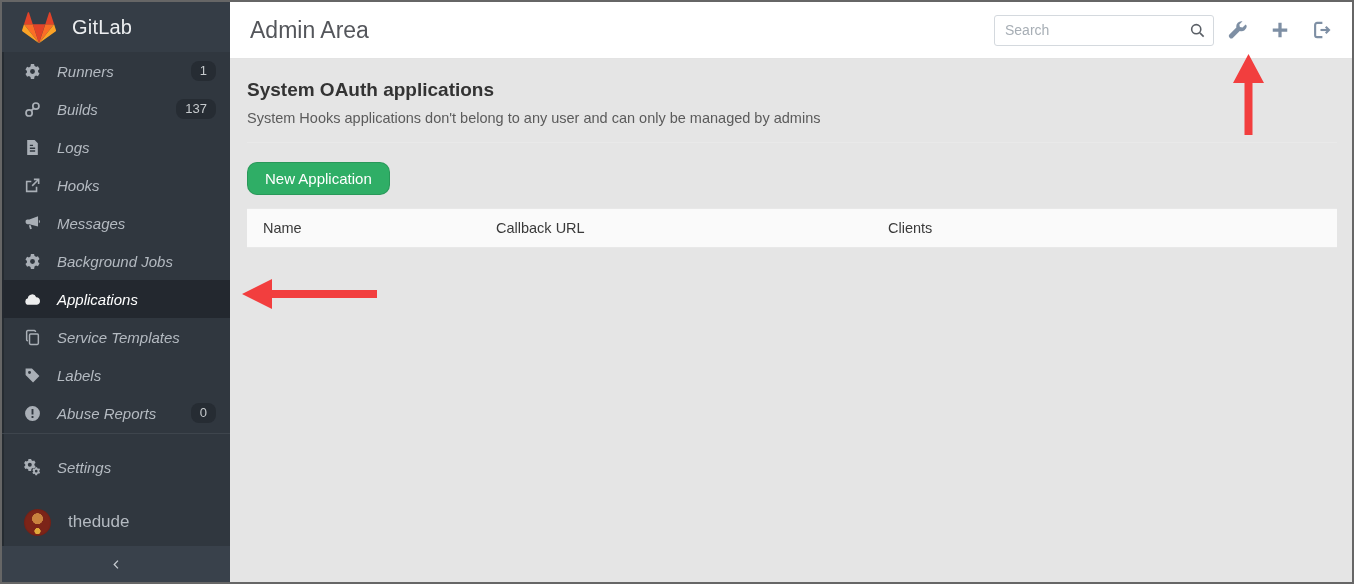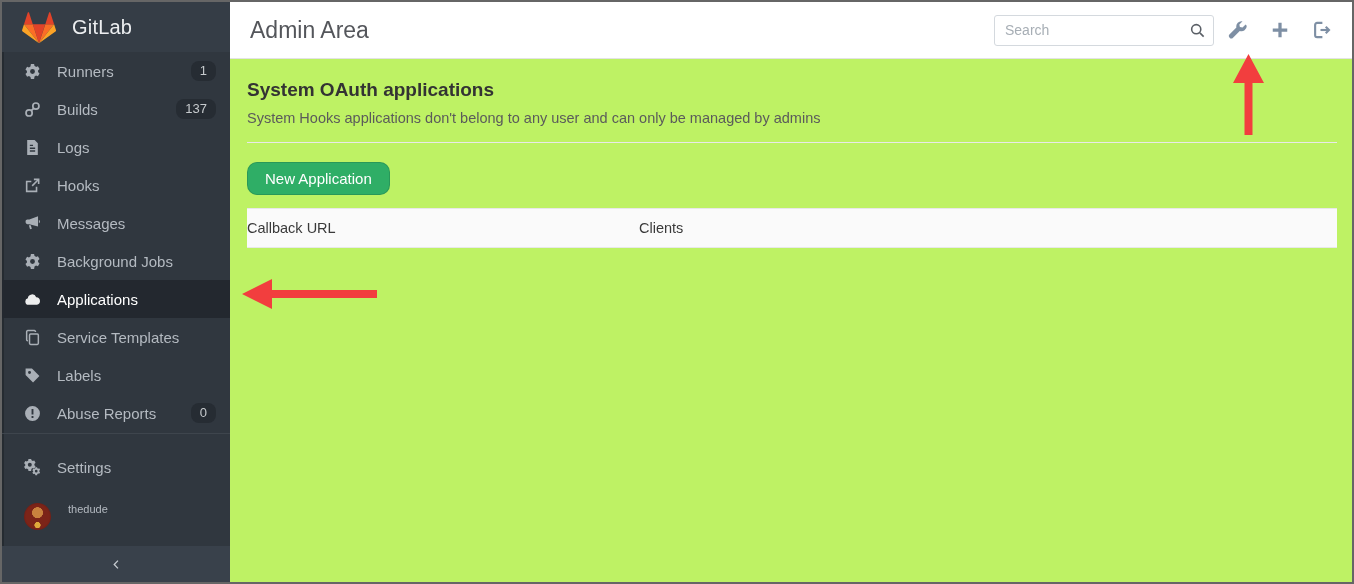--- a/index.html
+++ b/index.html
@@ -22,30 +22,30 @@
   .logo-row svg { width:34px; height:33px; }
   .logo-text { color:#eceef0; font-size:20px; margin-left:16px; letter-spacing:.2px; }
   .nav { position:absolute; top:50px; left:0; right:0; }
   .nav-item {
     height:38px; display:flex; align-items:center;
     padding:0 14px 0 22px; color:var(--sidebar-text,#b4bac1);
     font-size:15px; cursor:pointer;
   }
   .nav-item .nicon { width:17px; height:17px; margin-right:16px; flex:0 0 auto; opacity:.92; display:flex; }
   .nav-item .nicon svg { width:100%; height:100%; }
-  .nav-item .nlabel { flex:1; white-space:nowrap; }
+  .nav-item .nlabel { flex:1; white-space:nowrap;font-style:italic; }
   .nav-item.active { background:var(--sidebar-active-bg,#23282f); color:#fff; }
   .badge {
     background:var(--badge-bg,#262c33); color:#c6cacd; font-size:13px;
     padding:2px 9px; border-radius:8px; line-height:16px;
   }
   .side-divider { border-top:1px solid #3e454d; margin-top:1px; }
   .settings-block { margin-top:14px; }
-  .user-row { height:38px; display:flex; align-items:flex-start; padding:0 29px 0 22px; margin-top:17px;
-    color:var(--sidebar-text,#b4bac1); font-size:11px; cursor:pointer; }
+  .user-row { height:38px; display:flex; align-items:center; padding:0 29px 0 22px; margin-top:17px;
+    color:var(--sidebar-text,#b4bac1); font-size:17px; cursor:pointer; }
   .avatar {
     width:27px; height:27px; border-radius:50%; margin-right:17px; flex:0 0 auto;
     background:
       radial-gradient(circle at 50% 82%, #e0a93a 0 11%, rgba(0,0,0,0) 13%),
       radial-gradient(circle at 50% 36%, #c9823e 0 24%, rgba(0,0,0,0) 26%),
       radial-gradient(circle at 50% 50%, #7c2418 0 60%, #581310 100%);
   }
   .collapse-bar {
     position:absolute; bottom:0; left:0; right:0; height:36px;
     background:#39414b; display:flex; align-items:center; justify-content:center;
@@ -68,21 +68,21 @@
   }
   .search-wrap input::placeholder { color:#a7aeb5; }
   .search-glass { position:absolute; right:8px; top:7px; width:17px; height:17px; color:#5a5f66; }
   .search-glass svg { width:100%; height:100%; }
   .hicon {
     width:24px; height:24px; border:none; background:none; padding:0; cursor:pointer;
     color:var(--header-icon,#7e8fa4); display:flex; align-items:center; justify-content:center;
   }
   .hicon svg { width:20px; height:20px; }
   
-  .main { position:absolute; left:228px; right:0; top:57px; bottom:0; background:#bef264; padding:20px 15px 0 17px; }
+  .main { position:absolute; left:228px; right:0; top:57px; bottom:0; background:#e5e5e5; padding:20px 15px 0 17px; }
   .section-heading { font-size:19px; font-weight:bold; color:#333; }
   .section-desc { margin-top:9px; font-size:14.5px; color:#5b5b5b; }
   .content-hr { border:none; border-top:1px solid #e9e9e9; margin-top:16px; }
   .btn-green {
     margin-top:19px; display:inline-block; border:1px solid rgba(0,0,0,.12); border-radius:10px;
     background:var(--accent-green,#2fae66); color:#fff; font-size:15px;
     padding:7px 17px; cursor:pointer; font-family:"Liberation Sans", sans-serif;
   }
   .table-head {
     margin-top:13px; height:40px; background:#fafafa;
@@ -269,20 +269,21 @@
         </span>
     </div>
   </div>
 
   <div class="main">
     <div class="section-heading">System OAuth applications</div>
     <div class="section-desc">System Hooks applications don't belong to any user and can only be managed by admins</div>
     <hr class="content-hr">
     <button class="btn-green">New Application</button>
     <div class="table-head" id="table-head">
+        <span class="col-0">Name</span>
         <span class="col-1">Callback URL</span>
         <span class="col-2">Clients</span>
       </div>
   </div>
 
   <svg class="arrow" style="left:240px; top:277px;" width="135" height="30">
     <polygon points="0,15 30,0 30,11 135,11 135,19 30,19 30,30"></polygon>
   </svg>
   <svg class="arrow" style="left:1231px; top:52px;" width="31" height="81">
     <polygon points="15.5,0 31,29 19.5,29 19.5,81 11.5,81 11.5,29 0,29"></polygon>

